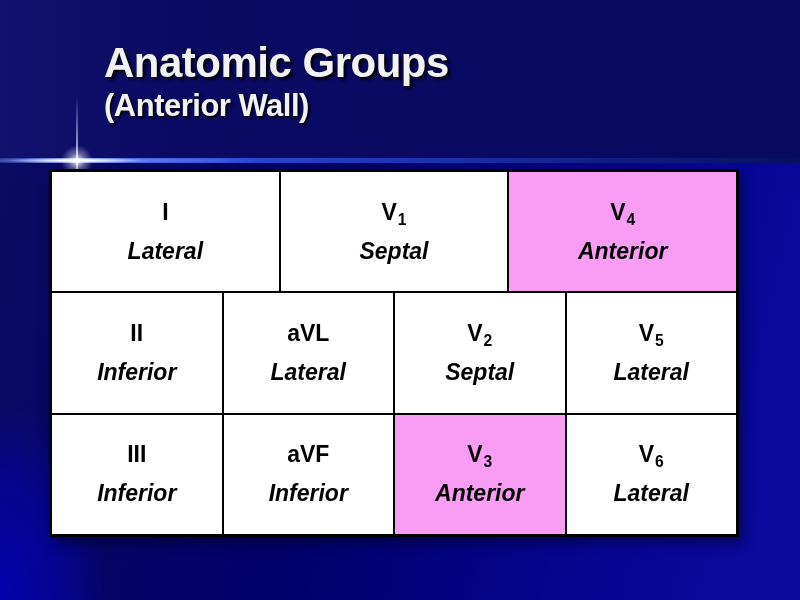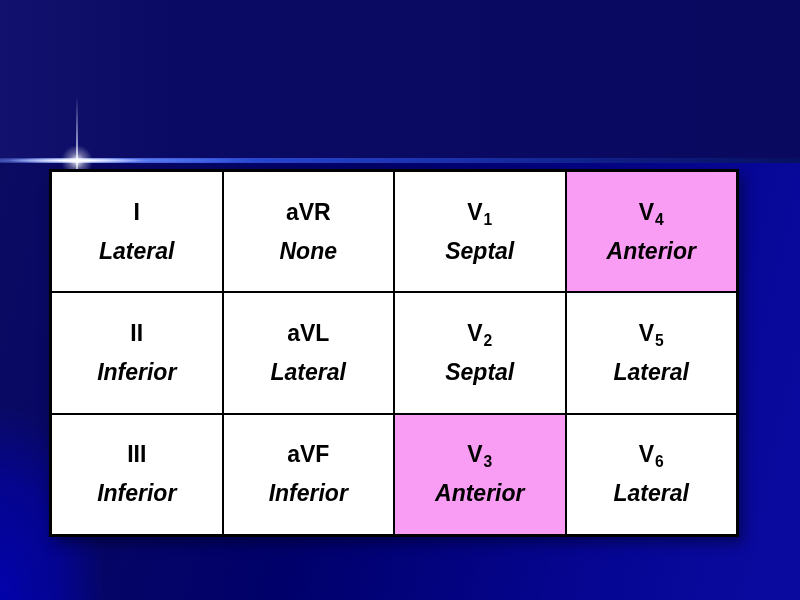--- a/index.html
+++ b/index.html
@@ -122,30 +122,30 @@
 <body>
 
 <div class="slide">
   <div class="top-band"></div>
   <div class="main-area"></div>
 
   <div class="divider-line"></div>
   <div class="flare-vline"></div>
   <div class="flare-dot"></div>
 
+  <div class="title-block">
+    <h1 class="title-main">Anatomic Groups</h1>
+    <h2 class="title-sub">(Anterior Wall)</h2>
+  </div>
 
   <div class="ecg-table">
       <div class="t-row">
         <div class="cell">
           <div class="lead"><span>I</span></div>
           <div class="group">Lateral</div>
-        </div>
-        <div class="cell">
-          <div class="lead"><span>aVR</span></div>
-          <div class="group">None</div>
         </div>
         <div class="cell">
           <div class="lead"><span>V</span><span class="sub">1</span></div>
           <div class="group">Septal</div>
         </div>
         <div class="cell highlight">
           <div class="lead"><span>V</span><span class="sub">4</span></div>
           <div class="group">Anterior</div>
         </div>
       </div>

